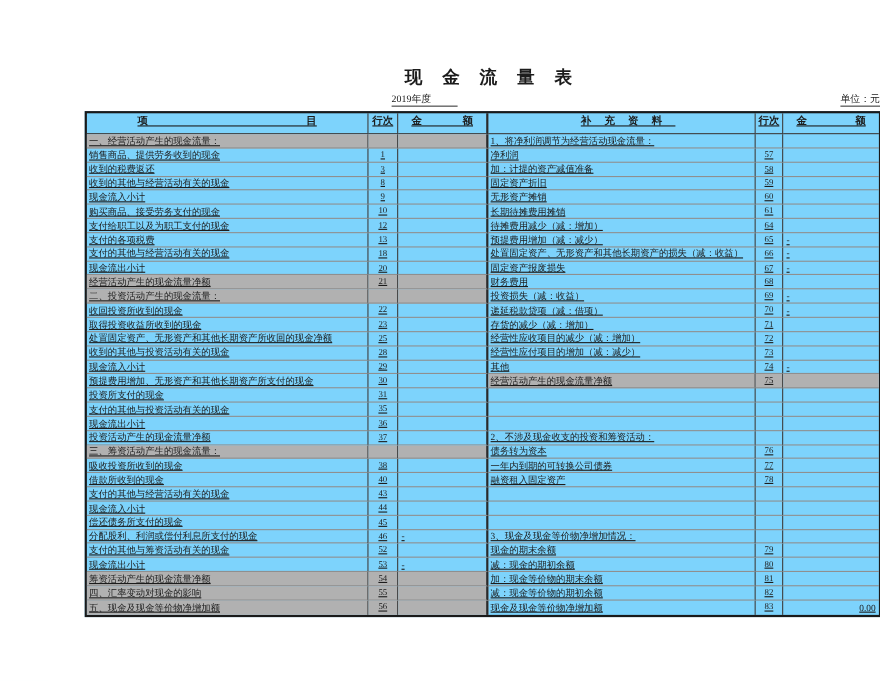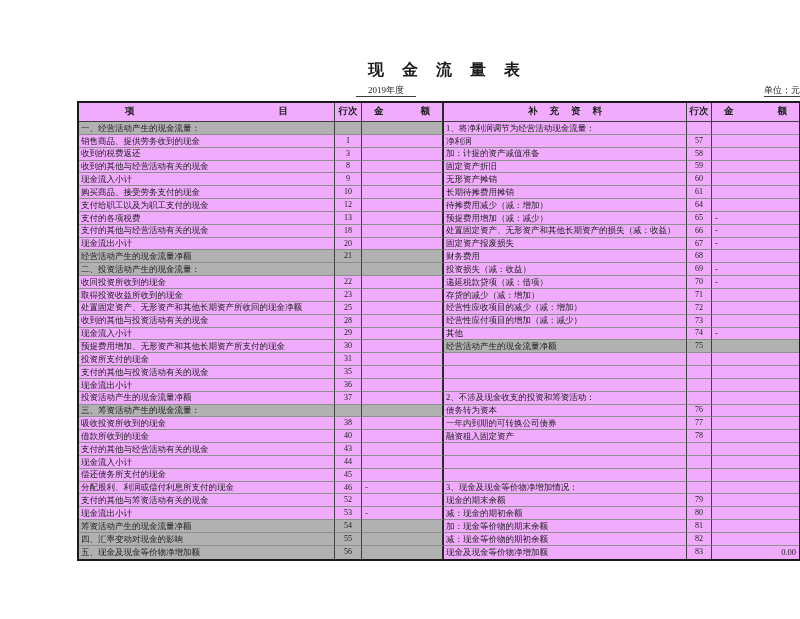--- a/index.html
+++ b/index.html
@@ -3,28 +3,28 @@
 <meta charset="utf-8">
 <style>
   html,body{margin:0;padding:0;background:#ffffff;}
   .page{position:relative;width:800px;height:619px;background:#ffffff;overflow:hidden;
         font-family:"Liberation Serif","DejaVu Serif",serif;color:#1c1c1c;margin-left:44px;}
   .title{position:absolute;top:60px;left:0;width:800px;text-align:center;
          font-size:16px;font-weight:bold;letter-spacing:18px;padding-left:18px;box-sizing:border-box;}
   .meta{position:absolute;top:84px;left:0;width:800px;height:16px;font-size:9px;}
   .meta span{position:absolute;display:inline-block;border-bottom:1px solid #3c3c3c;height:13px;box-sizing:border-box;}
   .meta .prepared{left:40px;width:212px;text-align:left;}
-  .meta .period{left:312px;width:60px;text-align:center;}
+  .meta .period{left:312px;width:60px;}
   .meta .unit{left:720px;width:48px;}
   .grid{position:absolute;left:33px;top:101px;width:720px;
         border:2px solid #1a1a1a;
         display:grid;
         grid-template-columns:256px 27px 82px 243px 25px 87px;
         grid-template-rows:19px repeat(34,12.85px);
-        background:#f0abfc;}
+        background:#7dd3fc;text-decoration:underline;}
   .cell{box-sizing:border-box;display:flex;align-items:center;overflow:hidden;white-space:nowrap;
         border-bottom:1px solid #8f8f8f;border-right:1px solid #3f3f3f;
         font-size:8.5px;line-height:1;}
   .cell.c3{border-right:2px solid #2a2a2a;}
   .cell.c6{border-right:none;}
   .cell.last{border-bottom:none;}
   .hcell{border-bottom:1px solid #3f3f3f;font-weight:bold;font-size:9.5px;}
   .h-spread{display:block;text-align:justify;text-align-last:justify;align-items:normal;
             padding:4px 46px 0 46px;}
   .h-amt{display:block;text-align:justify;text-align-last:justify;align-items:normal;padding:4px 12px 0 12px;}

